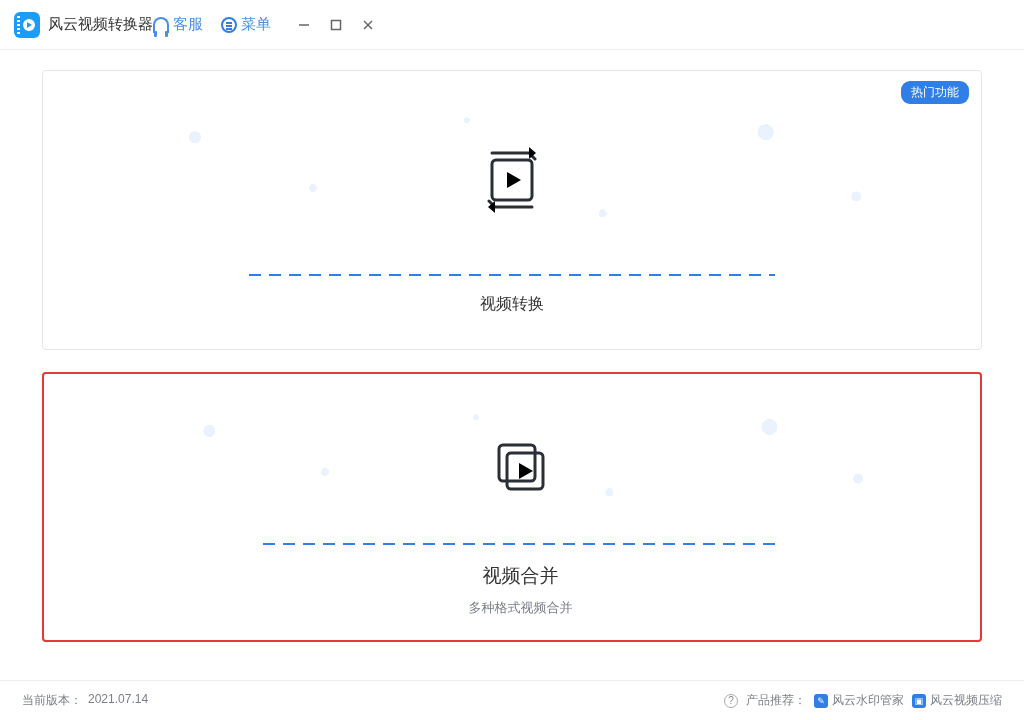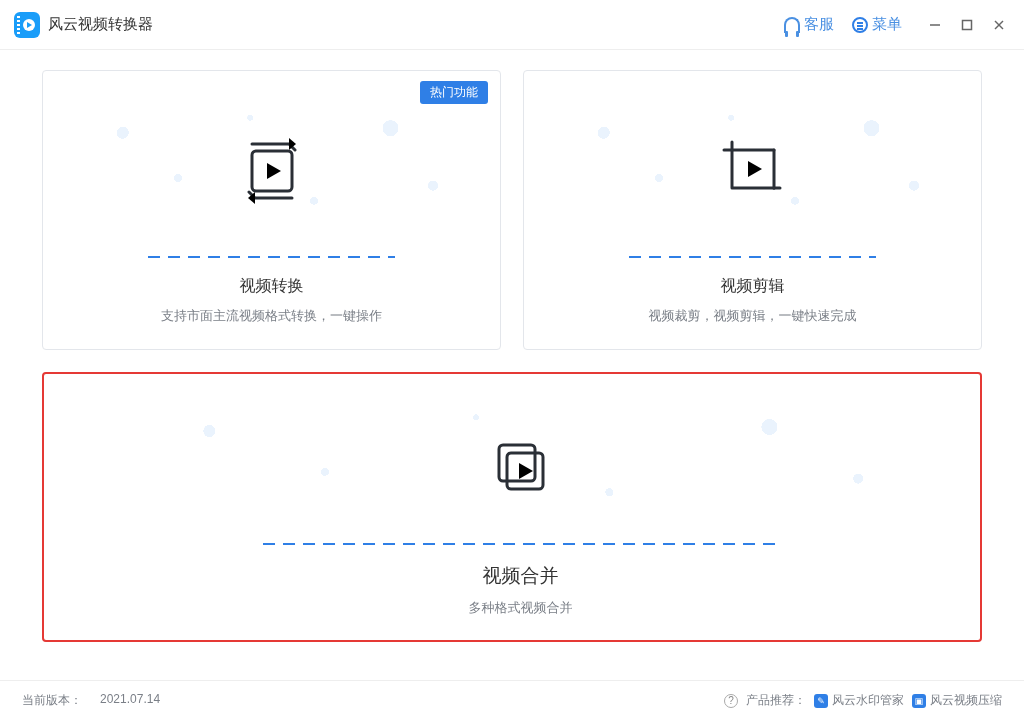--- a/index.html
+++ b/index.html
@@ -10,21 +10,21 @@
     height: 720px;
     overflow: hidden;
     position: relative;
   }
   .titlebar {
     height: 50px;
     display: flex;
     align-items: center;
     padding: 0 18px 0 14px;
     border-bottom: 1px solid #eee;
-    justify-content: space-between;
+    justify-content: flex-start;
   }
   .titlebar-left { display: flex; align-items: center; gap: 8px; }
   .app-logo {
     width: 26px; height: 26px; border-radius: 6px;
     background: #1a9df9;
     display: flex; align-items: center; justify-content: center;
     position: relative;
   }
   .app-logo::before {
     content:""; position:absolute; left:3px; top:4px; bottom:4px; width:3px;
@@ -64,21 +64,21 @@
     padding:24px 16px 24px;
     cursor:pointer;
     overflow:hidden;
   }
   .card.large { height: 280px; }
   .card.small { height: 270px; }
   .card.highlighted { outline: 2px solid #e53935; outline-offset:-2px;padding-left:33px; }
   .badge {
     position:absolute; top:10px; right:12px;
     background:#2f7fe6; color:#fff; font-size:12px;
-    padding:3px 10px; border-radius:3px;
+    padding:3px 10px; border-radius:9px;
   }
   .card-icon-wrap {
     flex:1;display:flex;align-items:center;justify-content:center;position:relative;width:100%;
   }
   .dots {
     position:absolute; inset:0; pointer-events:none;
     background-image:
       radial-gradient(circle 6px at 15% 25%, #eaf3fd 99%, transparent),
       radial-gradient(circle 4px at 28% 55%, #eaf3fd 99%, transparent),
       radial-gradient(circle 8px at 78% 22%, #eaf3fd 99%, transparent),
@@ -93,21 +93,21 @@
   .card-title{font-size:16px;color:#333;margin-bottom:10px;}
   .card-title.sm{font-size:19px;}
   .card-desc{font-size:13px;color:#7a7f87;text-align:center;}
 
   .footer {
     position:absolute;left:0;right:0;bottom:0;
     height:40px;border-top:1px solid #eee;
     display:flex;align-items:center;justify-content:space-between;
     padding:0 22px;font-size:12px;color:#7a7f87;
   }
-  .footer-left{display:flex;gap:18px;}
+  .footer-left{display:flex;gap:6px;}
   .footer-right{display:flex;align-items:center;gap:8px;}
   .rec-item{display:flex;align-items:center;gap:4px;cursor:pointer;}
   .rec-icon{width:14px;height:14px;border-radius:3px;background:#2f7fe6;display:flex;align-items:center;justify-content:center;color:#fff;font-size:9px;}
   .q-icon{width:14px;height:14px;border:1px solid #aaa;border-radius:50%;display:flex;align-items:center;justify-content:center;font-size:10px;color:#888;}
 
   
   .ic{stroke:#2a2f36;stroke-width:3;fill:none;stroke-linecap:round;stroke-linejoin:round;}
 </style>
 </head>
 <body>
@@ -160,39 +160,22 @@
           <rect class="ic" x="15" y="15" width="40" height="40" rx="4"></rect>
           <polygon class="north" points="30,27 30,43 44,35"></polygon>
           <path class="ic" d="M15 8 L52 8 L58 14"></path>
           <polygon class="north" points="55,8 62,14 55,20" transform="translate(-3,-6)"></polygon>
           <path class="ic" d="M55 62 L18 62 L12 56"></path>
           <polygon class="north" points="15,62 8,56 15,50" transform="translate(3,6)"></polygon>
         </svg>
       </div>
       <div class="sep"></div>
       <div class="card-title">视频转换</div>
-      <div class="card-desc">支持市面主流视频格式转换，一键操作</div>
-    </div>
-
-    <div class="card large">
-      <div class="card-icon-wrap">
-        <div class="dots"></div>
-        <svg width="70" height="70" viewBox="0 0 70 70">
-          <path class="ic" d="M14 14 L14 52 L56 52"></path>
-          <path class="ic" d="M14 6 L14 14"></path>
-          <path class="ic" d="M56 52 L62 52"></path>
-          <path class="ic" d="M56 14 L56 52"></path>
-          <path class="ic" d="M6 14 L56 14"></path>
-          <polygon class="north" points="30,25 30,41 44,33"></polygon>
-        </svg>
-      </div>
-      <div class="sep"></div>
-      <div class="card-title">视频剪辑</div>
-      <div class="card-desc">视频裁剪，视频剪辑，一键快速完成</div>
-    </div>
+    </div>
+
   </div>
 
   <div class="row">
     <div class="card small highlighted">
       <div class="card-icon-wrap">
         <div class="dots"></div>
         <svg width="64" height="64" viewBox="0 0 64 64">
           <rect class="ic" x="10" y="12" width="36" height="36" rx="4"></rect>
           <rect class="ic" x="18" y="20" width="36" height="36" rx="4" fill="#fff"></rect>
           <polygon class="north" points="30,30 30,46 44,38"></polygon>

